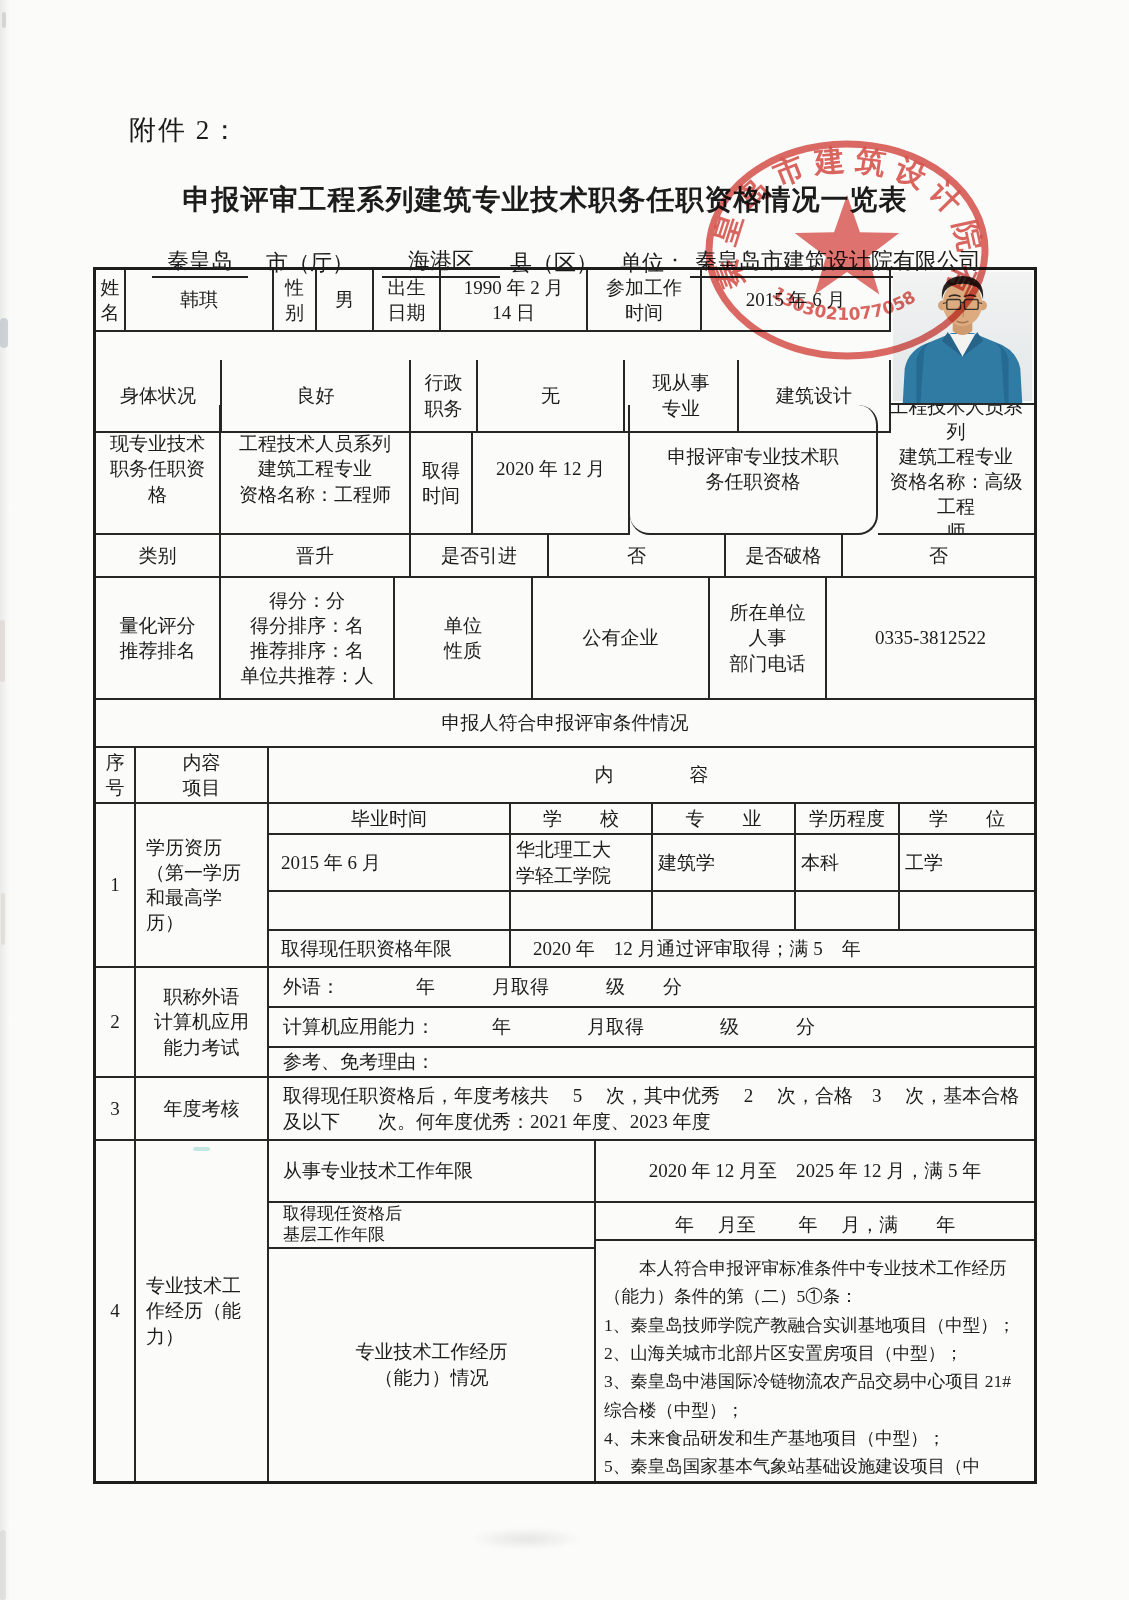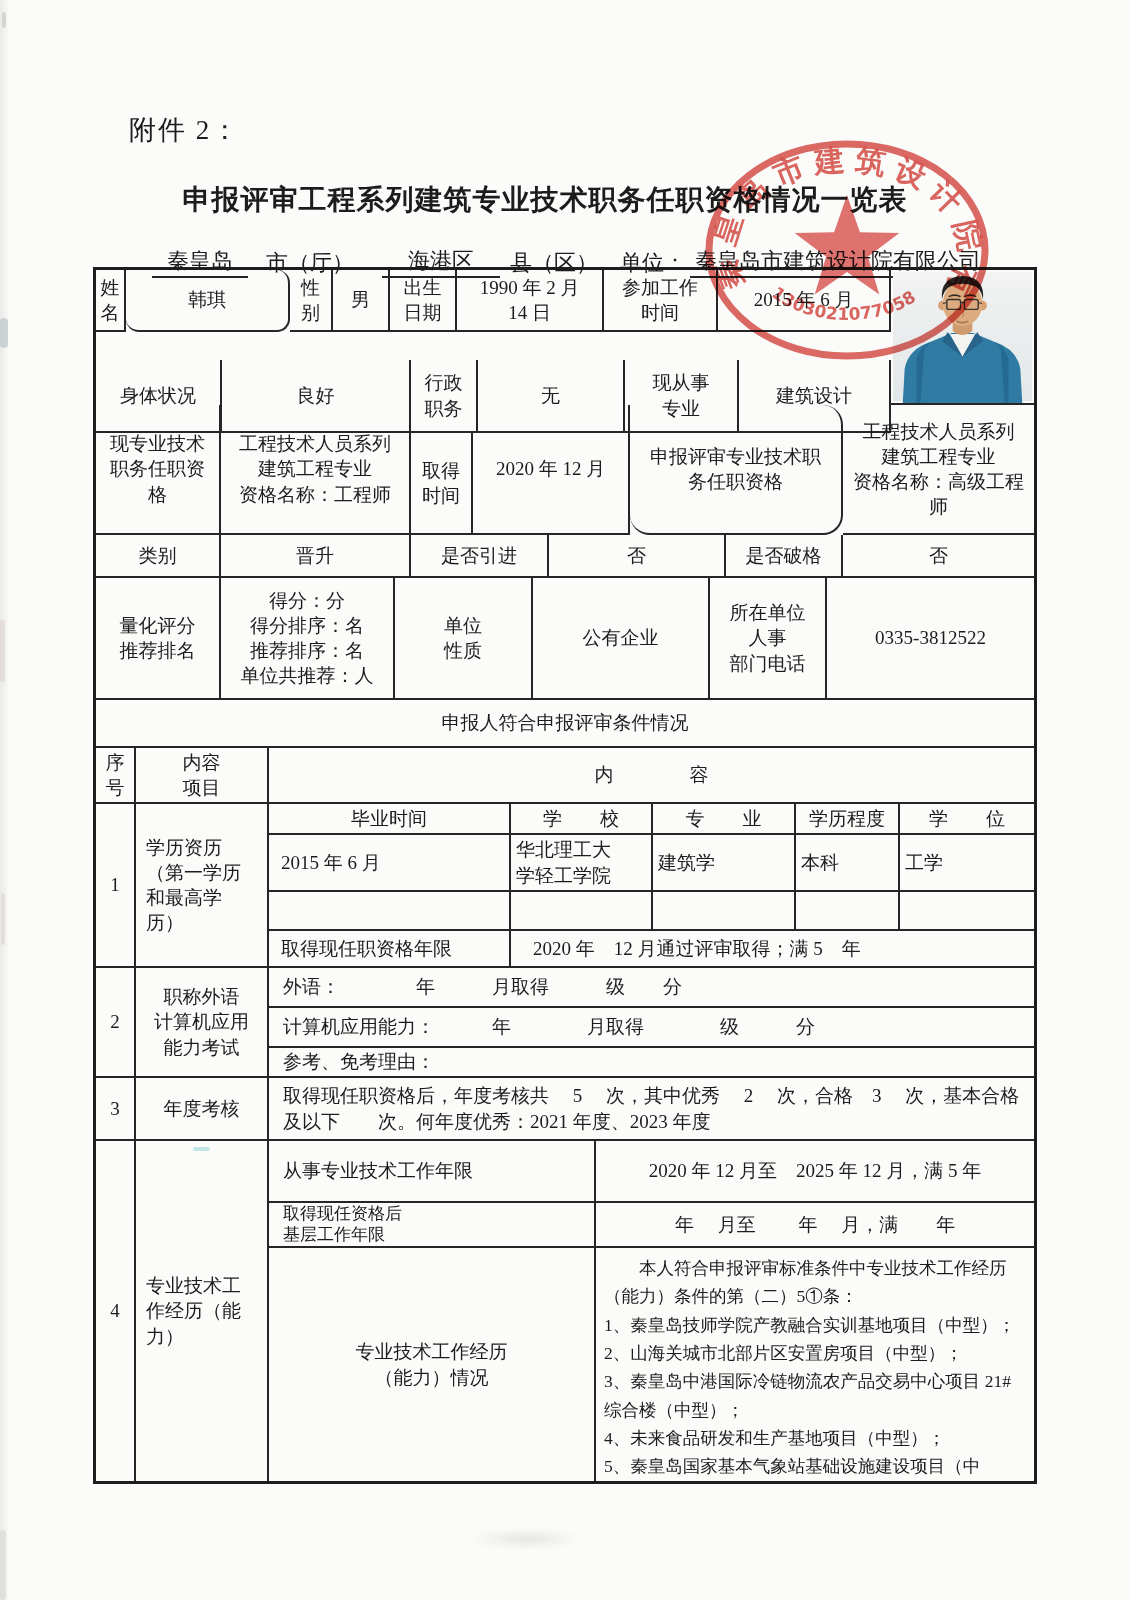--- a/index.html
+++ b/index.html
@@ -58,21 +58,21 @@
   <span class="u" style="margin-left:4px;padding:0 5px;">秦皇岛市建筑设计院有限公司</span>
 </div>
 
 <div class="abs tbl">
 
   <div class="row" style="height:135px;flex:none;">
     <div class="col" style="width:795px;flex:none;">
       <div class="row" style="height:62px;flex:none;">
         <div class="c" style="width:30px;flex:none;">姓
 名</div>
-        <div class="c" style="width:164px;flex:none;border-radius:13px;">韩琪</div>
+        <div class="c" style="width:148px;flex:none;">韩琪</div>
         <div class="c" style="width:43px;flex:none;">性
 别</div>
         <div class="c" style="width:57px;flex:none;">男</div>
         <div class="c" style="width:67px;flex:none;">出生
 日期</div>
         <div class="c" style="width:147px;flex:none;">1990 年 2 月
 14 日</div>
         <div class="c" style="width:114px;flex:none;">参加工作
 时间</div>
         <div class="c" style="flex:1;">2015 年 6 月</div>
@@ -133,21 +133,21 @@
   <div class="row" style="height:130px;flex:none;">
     <div class="c" style="width:125px;flex:none;">现专业技术
 职务任职资
 格</div>
     <div class="c" style="width:190px;flex:none;">工程技术人员系列
 建筑工程专业
 资格名称：工程师</div>
     <div class="c" style="width:62px;flex:none;margin-top:28px;">取得
 时间</div>
     <div class="c" style="width:157px;flex:none;">2020 年 12 月</div>
-    <div class="c" style="width:213px;flex:none;border-radius:20px;">申报评审专业技术职
+    <div class="c" style="width:248px;flex:none;border-radius:20px;">申报评审专业技术职
 务任职资格</div>
     <div class="c rn" style="flex:1;">工程技术人员系列
 建筑工程专业
 资格名称：高级工程
 师</div>
   </div>
 
   <div class="row" style="height:43px;flex:none;">
     <div class="c" style="width:125px;flex:none;">类别</div>
     <div class="c" style="width:190px;flex:none;">晋升</div>
@@ -242,21 +242,21 @@
   <div class="row" style="flex:1;">
     <div class="c bn" style="width:40px;flex:none;">4</div>
     <div class="c bn lft" style="width:133px;flex:none;padding-left:10px;">专业技术工
 作经历（能
 力）</div>
     <div class="col" style="flex:1;">
       <div class="row" style="height:62px;flex:none;">
         <div class="c lft" style="width:327px;flex:none;padding-left:14px;">从事专业技术工作年限</div>
         <div class="c rn" style="flex:1;">2020 年 12 月至　2025 年  12  月，满  5   年</div>
       </div>
-      <div class="row" style="height:45px;flex:none;">
+      <div class="row" style="height:45px;flex:none;align-items:center;">
         <div class="c lft" style="width:327px;flex:none;padding-left:14px;font-size:17px;line-height:1.2;">取得现任资格后
 基层工作年限</div>
         <div class="c rn" style="flex:1;">年　 月至　　 年　 月，满　　年</div>
       </div>
       <div class="row" style="flex:1;">
         <div class="c bn" style="width:327px;flex:none;">专业技术工作经历
 （能力）情况</div>
         <div class="c rn bn lft" style="flex:1;align-items:flex-start;padding:6px 8px;font-size:17.5px;line-height:1.62;">　　本人符合申报评审标准条件中专业技术工作经历（能力）条件的第（二）5①条：
 1、秦皇岛技师学院产教融合实训基地项目（中型）；
 2、山海关城市北部片区安置房项目（中型）；

